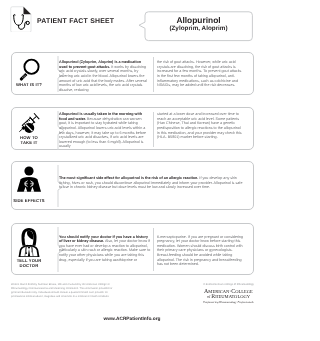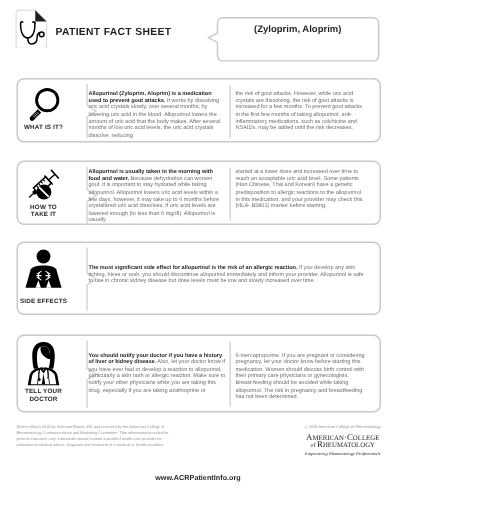--- a/index.html
+++ b/index.html
@@ -64,20 +64,21 @@
       </svg>
     </span>
     <div class="hdr-title">PATIENT FACT SHEET</div>
 
     <span class="callout-svg">
       <svg width="118" height="36" viewBox="0 0 118 36">
         <path d="M7 5.2 a3.4 3.4 0 0 1 3.4 -3.4 h100.6 a3.4 3.4 0 0 1 3.4 3.4 v22 a3.4 3.4 0 0 1 -3.4 3.4 h-100.6 a3.4 3.4 0 0 1 -3.4 -3.4 v-8.9 l-6 -3.1 l6 -3.1 z" fill="#ffffff" stroke="#c7c9cb" stroke-width="0.95"></path>
       </svg>
     </span>
     <div class="callout-txt">
+      <div class="drug">Allopurinol</div>
       <div class="brands">(Zyloprim, Aloprim)</div>
     </div>
   </div>
 
   <div class="card" style="top:52px;height:43px;">
     <div class="icon-wrap">
       <span class="sec-icon" style="top:5px;">
         <svg width="23" height="25" viewBox="0 0 46 50">
           <circle cx="28" cy="17.5" r="14.2" fill="none" stroke="#000" stroke-width="3.8"></circle>
           <path d="M15.5 29.8 L19.9 34.2 L9.9 44.2 a3.1 3.1 0 0 1 -4.4 -4.4 Z" fill="#000"></path>

